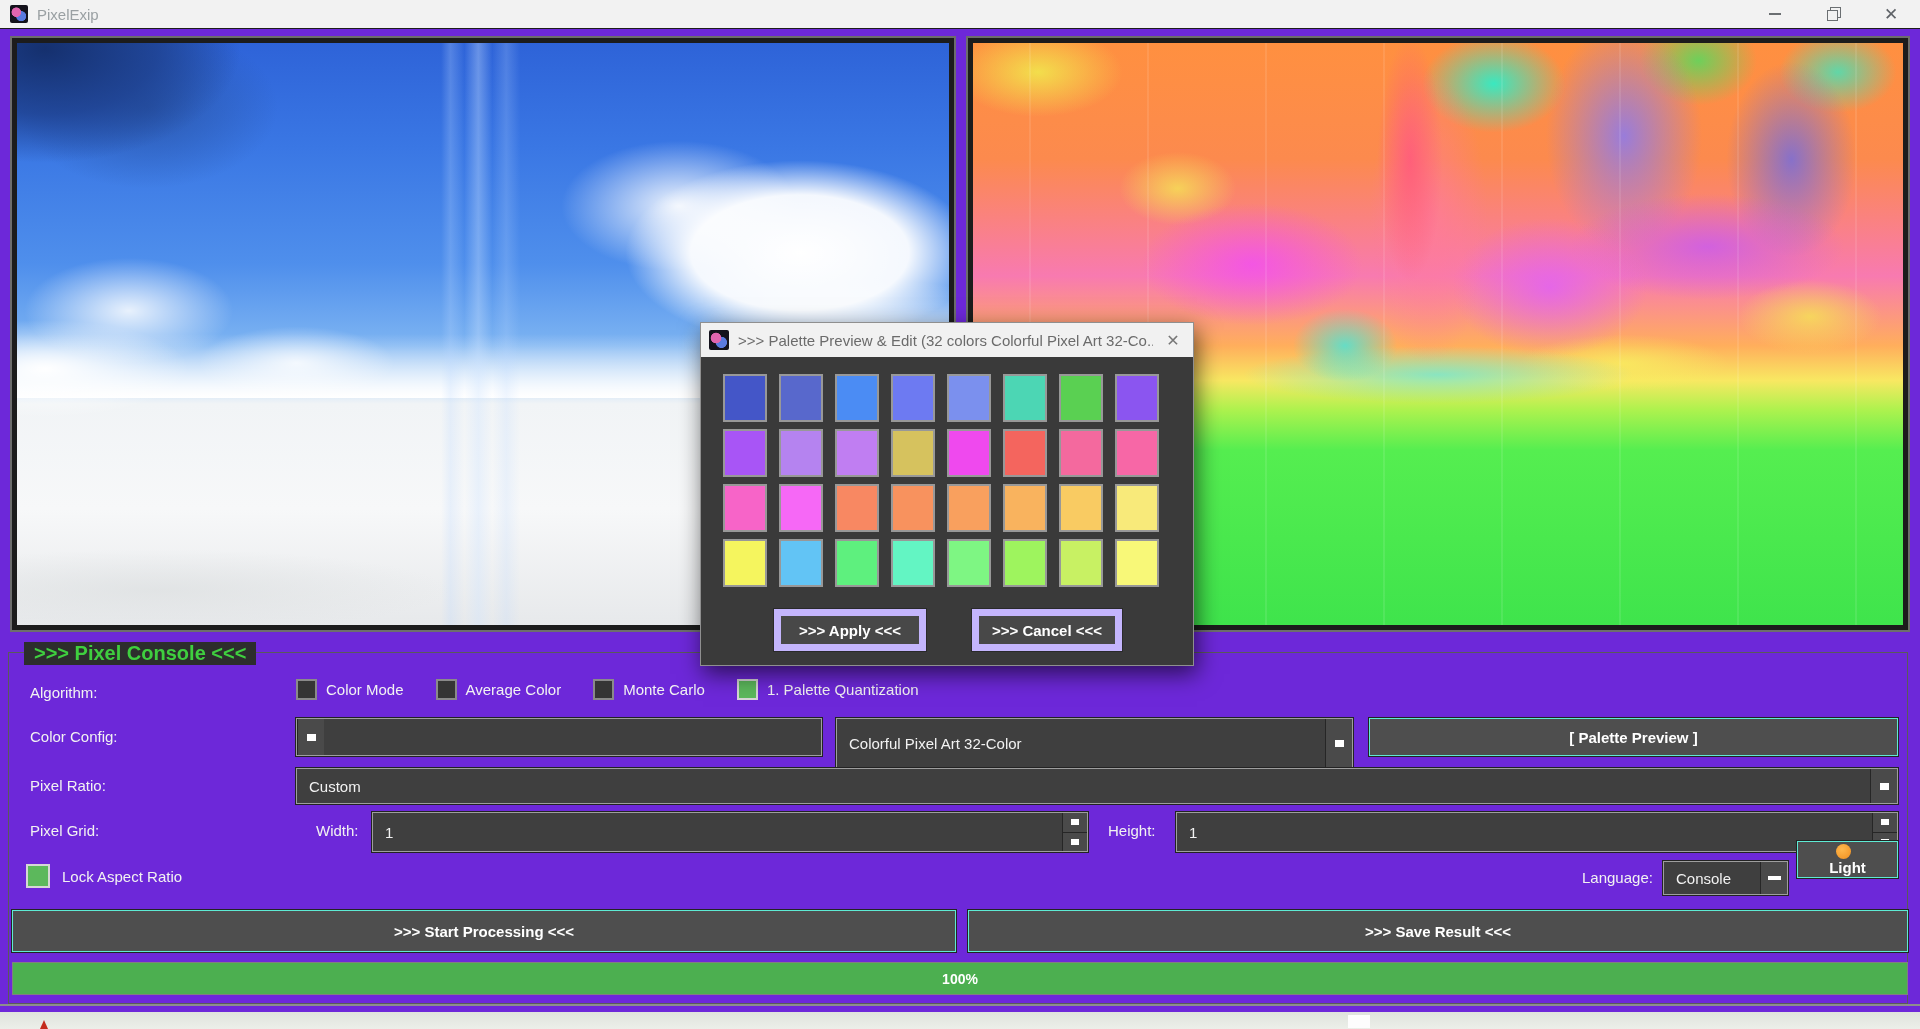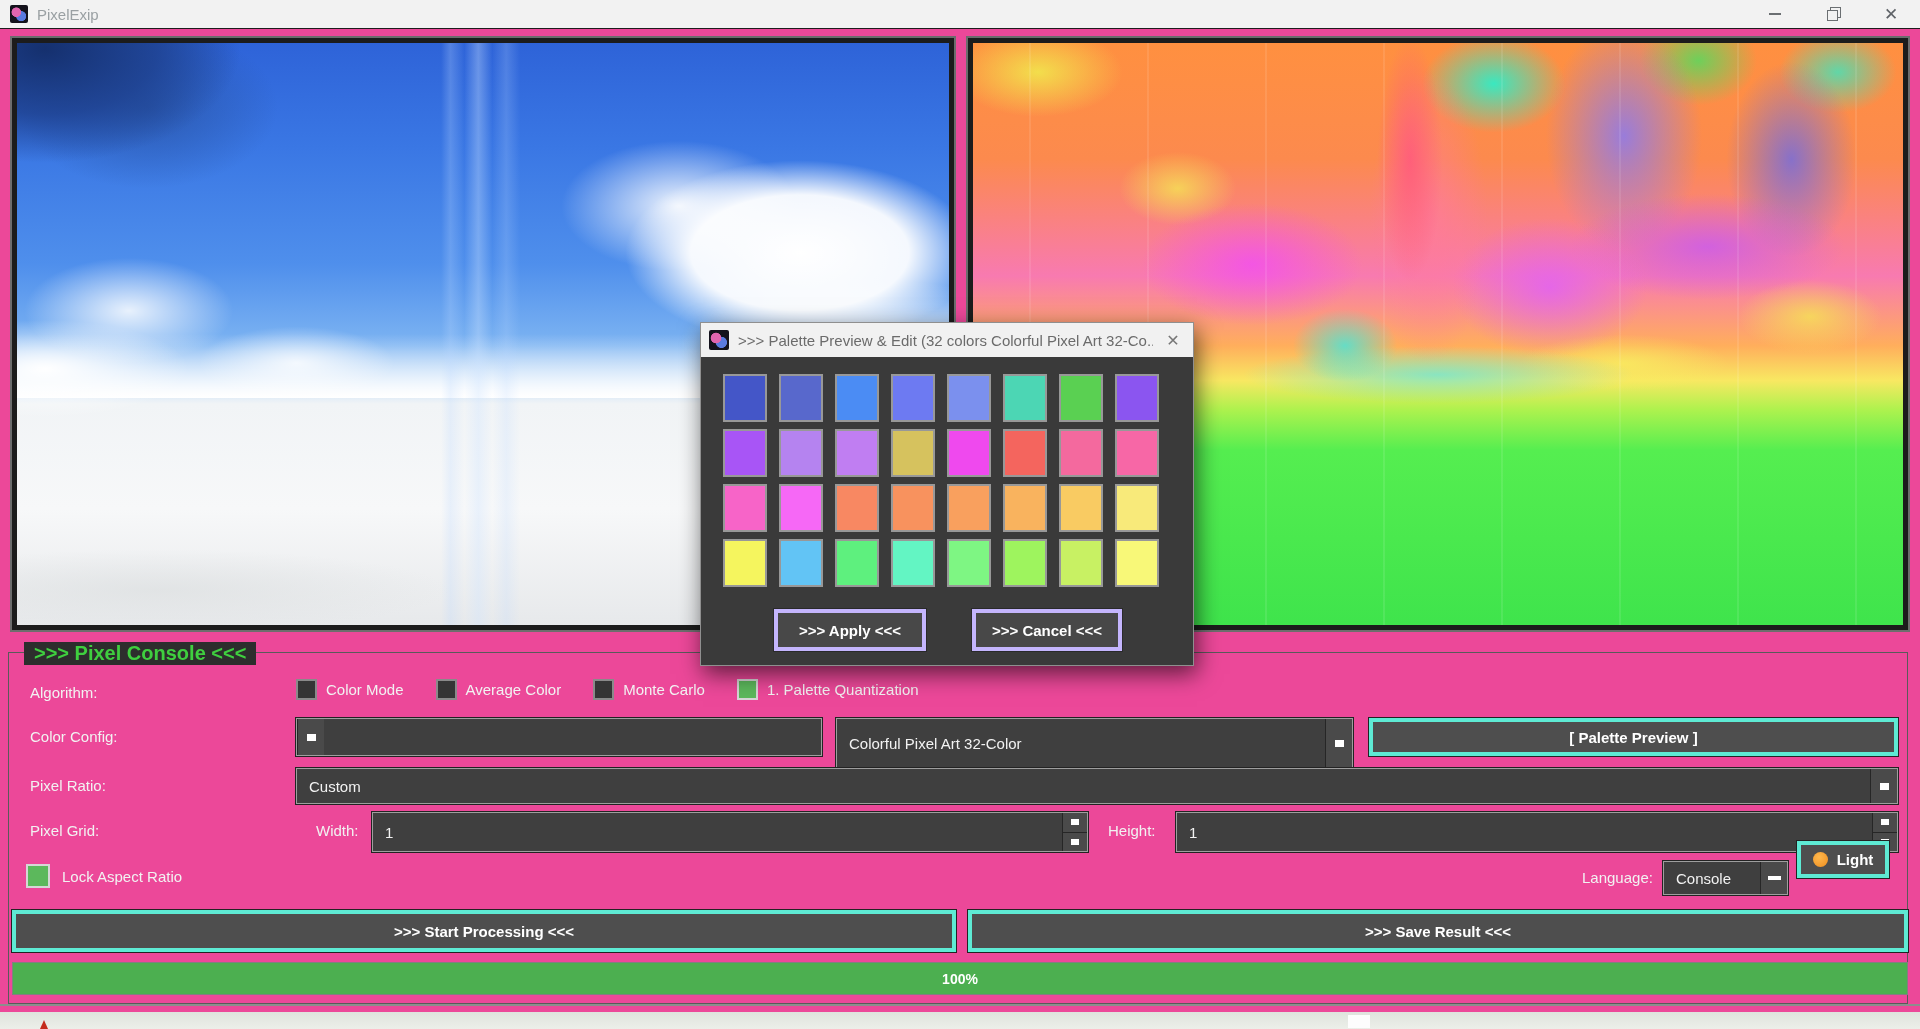--- a/index.html
+++ b/index.html
@@ -1,17 +1,17 @@
 <!DOCTYPE html>
 <html style="--green: #5cb85c; --pgreen: #4caf50; --hgreen: #3fcf3f;"><head>
 <meta charset="utf-8">
 <style>
   html,body{margin:0;padding:0;background:#1b1b1b;}
   .screen{position:relative;width:1920px;height:1029px;overflow:hidden;
-    font-family:"Liberation Sans",sans-serif;background:#ec4899;}
+    font-family:"Liberation Sans",sans-serif;background:#6d28d9;}
   
   .titlebar{position:absolute;left:0;top:0;width:1920px;height:28px;background:#f2f2f2;
     display:flex;align-items:center;border-bottom:1px solid #1d1d1d;}
   .app-icon{width:18px;height:18px;margin-left:10px;background:
     radial-gradient(circle at 35% 40%,#e265b0 0 28%,transparent 32%),
     radial-gradient(circle at 62% 62%,#5a7ae0 0 30%,transparent 34%),#14121c;
     border-radius:2px;}
   .title-text{margin-left:9px;font-size:15px;color:#9aa0a3;}
   .win-controls{margin-left:auto;display:flex;height:100%;}
   .winbtn{width:58px;height:100%;display:flex;align-items:center;justify-content:center;color:#5f6368;}
@@ -76,21 +76,21 @@
   .cbtn{width:26px;background:#4a4a4a;border-left:1px solid #262626;display:flex;align-items:center;justify-content:center;}
   .sq{width:9px;height:7px;background:#ffffff;}
   .dash{width:13px;height:4px;background:#ffffff;}
   .spincol{width:24px;border-left:1px solid #262626;display:flex;flex-direction:column;}
   .spinbtn{flex:1;background:#4a4a4a;display:flex;align-items:center;justify-content:center;}
   .spinbtn + .spinbtn{border-top:1px solid #262626;}
   .spinbtn .sq{width:8px;height:6px;}
   .spin-input{flex:1;background:transparent;border:none;outline:none;color:#f2f2f2;
     font-size:15px;font-family:"Liberation Sans",sans-serif;padding-left:12px;}
   
-  .bigbtn{position:absolute;background:#4e4e4e;border:4px solid #5eead4;box-shadow:0 0 0 1px #232323;
+  .bigbtn{position:absolute;background:#4e4e4e;border:1px solid #5eead4;box-shadow:0 0 0 1px #232323;
     color:#ffffff;font-weight:bold;font-size:15px;display:flex;align-items:center;justify-content:center;box-sizing:border-box;}
   
   .sun{width:15px;height:15px;border-radius:50%;background:radial-gradient(circle at 40% 35%,#ffb84d,#ef8e1f);margin-right:9px;}
   
   .progress{position:absolute;left:12px;top:962px;width:1896px;height:33px;border:1px solid #808080;
     background:#333333;box-sizing:border-box;}
   .progress-fill{height:100%;background:var(--pgreen,#4caf50);display:flex;align-items:center;justify-content:center;
     color:#ffffff;font-size:14px;font-weight:bold;}
   .win-bottom-line{position:absolute;left:0;top:1004px;width:1920px;height:2px;background:#8d8d8d;}
   .desktop-strip{position:absolute;left:0;top:1012px;width:1920px;height:17px;
@@ -103,21 +103,21 @@
     border:1px solid #8f8f8f;box-shadow:3px 8px 22px rgba(0,0,0,.6);box-sizing:border-box;}
   .dlg-titlebar{height:34px;background:#f1f1f1;display:flex;align-items:center;}
   .dlg-icon{width:20px;height:20px;margin-left:8px;background:
     radial-gradient(circle at 35% 40%,#e265b0 0 28%,transparent 32%),
     radial-gradient(circle at 62% 62%,#5a7ae0 0 30%,transparent 34%),#14121c;border-radius:2px;}
   .dlg-title{margin-left:9px;font-size:15px;color:#6b6b6b;white-space:nowrap;overflow:hidden;flex:1;}
   .dlg-close{width:40px;text-align:center;font-size:16px;color:#777;}
   .swatch-grid{position:absolute;left:22px;top:51px;display:grid;
     grid-template-columns:repeat(8,44px);gap:7px 12px;}
   .swatch{width:40px;height:44px;border:2px solid #989898;box-sizing:content-box;}
-  .dlg-btn{position:absolute;width:152px;height:42px;background:#484848;border:4px solid #c4b5fd;
+  .dlg-btn{position:absolute;width:152px;height:42px;background:#484848;border:7px solid #c4b5fd;
     box-shadow:0 0 0 1px #2a2a2a;color:#fff;font-weight:bold;font-size:15px;
     display:flex;align-items:center;justify-content:center;box-sizing:border-box;}
 </style>
 </head>
 <body>
 
 <div class="screen">
 
   <div class="titlebar">
     <div class="app-icon"></div>
@@ -215,21 +215,21 @@
 
   <span class="cb checked" style="position:absolute;left:26px;top:864px;width:24px;height:24px;"></span>
   <span class="row-label" style="left:62px;top:868px;">Lock Aspect Ratio</span>
   <span class="row-label" style="left:1582px;top:869px;">Language:</span>
   <div class="combo" style="left:1663px;top:861px;width:125px;height:34px;">
     <span class="txt">Console</span>
     <span class="cbtn">
         <span class="dash"></span>
       </span>
   </div>
-  <div class="bigbtn" style="left:1797px;top:841px;width:92px;height:37px;">
+  <div class="bigbtn" style="left:1797px;top:841px;width:101px;height:37px;flex-direction:column;">
     <span class="sun"></span>
     <span>Light</span>
   </div>
 
   <div class="bigbtn" style="left:12px;top:910px;width:944px;height:42px;">&gt;&gt;&gt; Start Processing &lt;&lt;&lt;</div>
   <div class="bigbtn" style="left:968px;top:910px;width:940px;height:42px;">&gt;&gt;&gt; Save Result &lt;&lt;&lt;</div>
 
   <div class="progress">
     <div class="progress-fill" style="width: 100%;">
       <span>100%</span>

